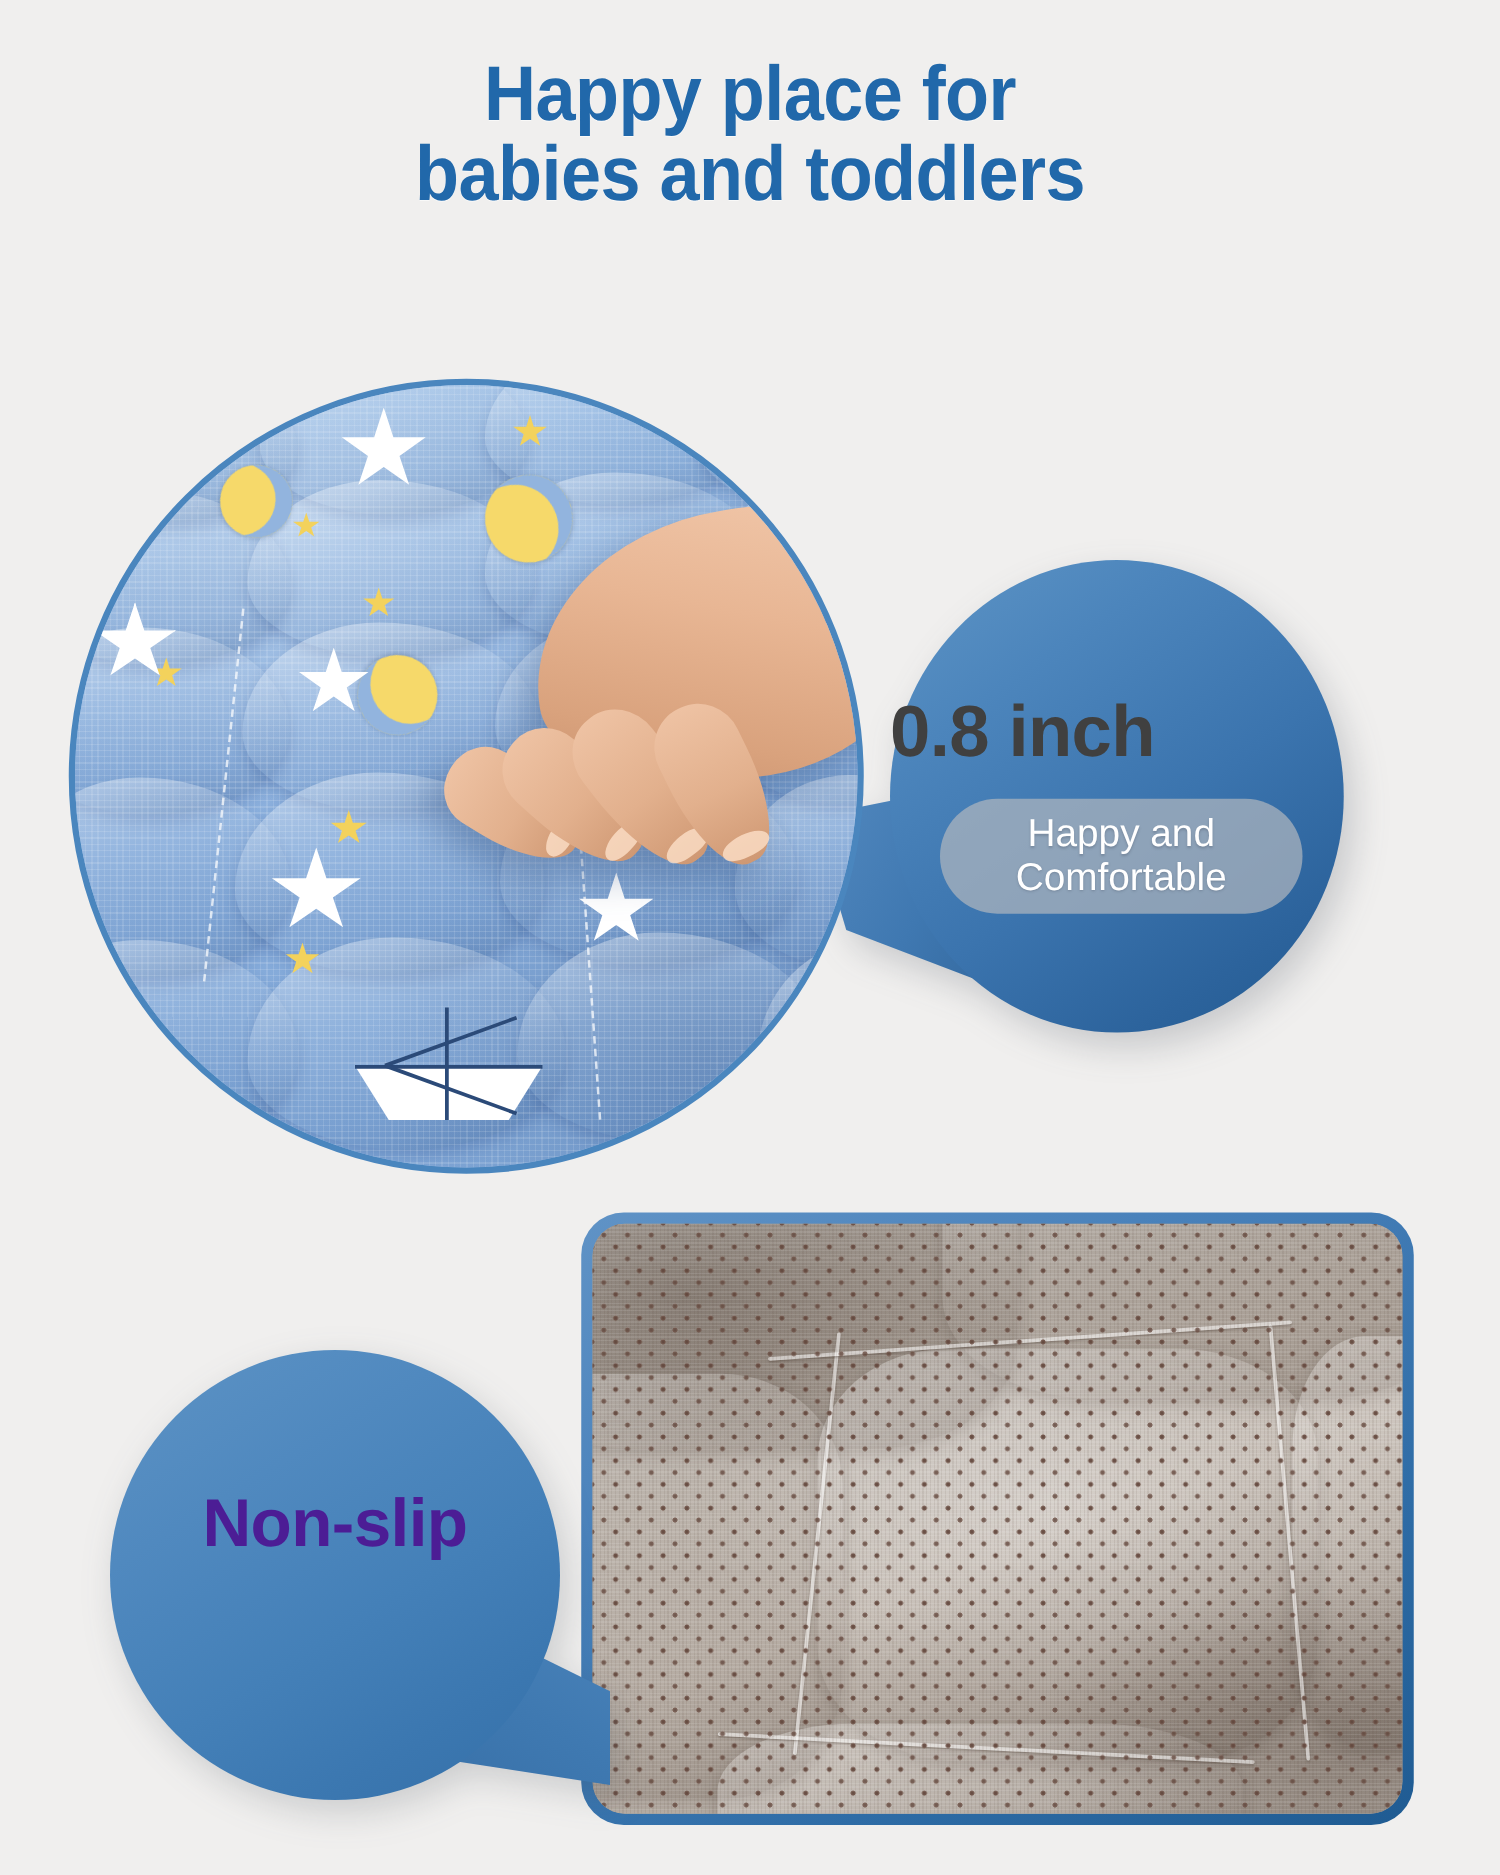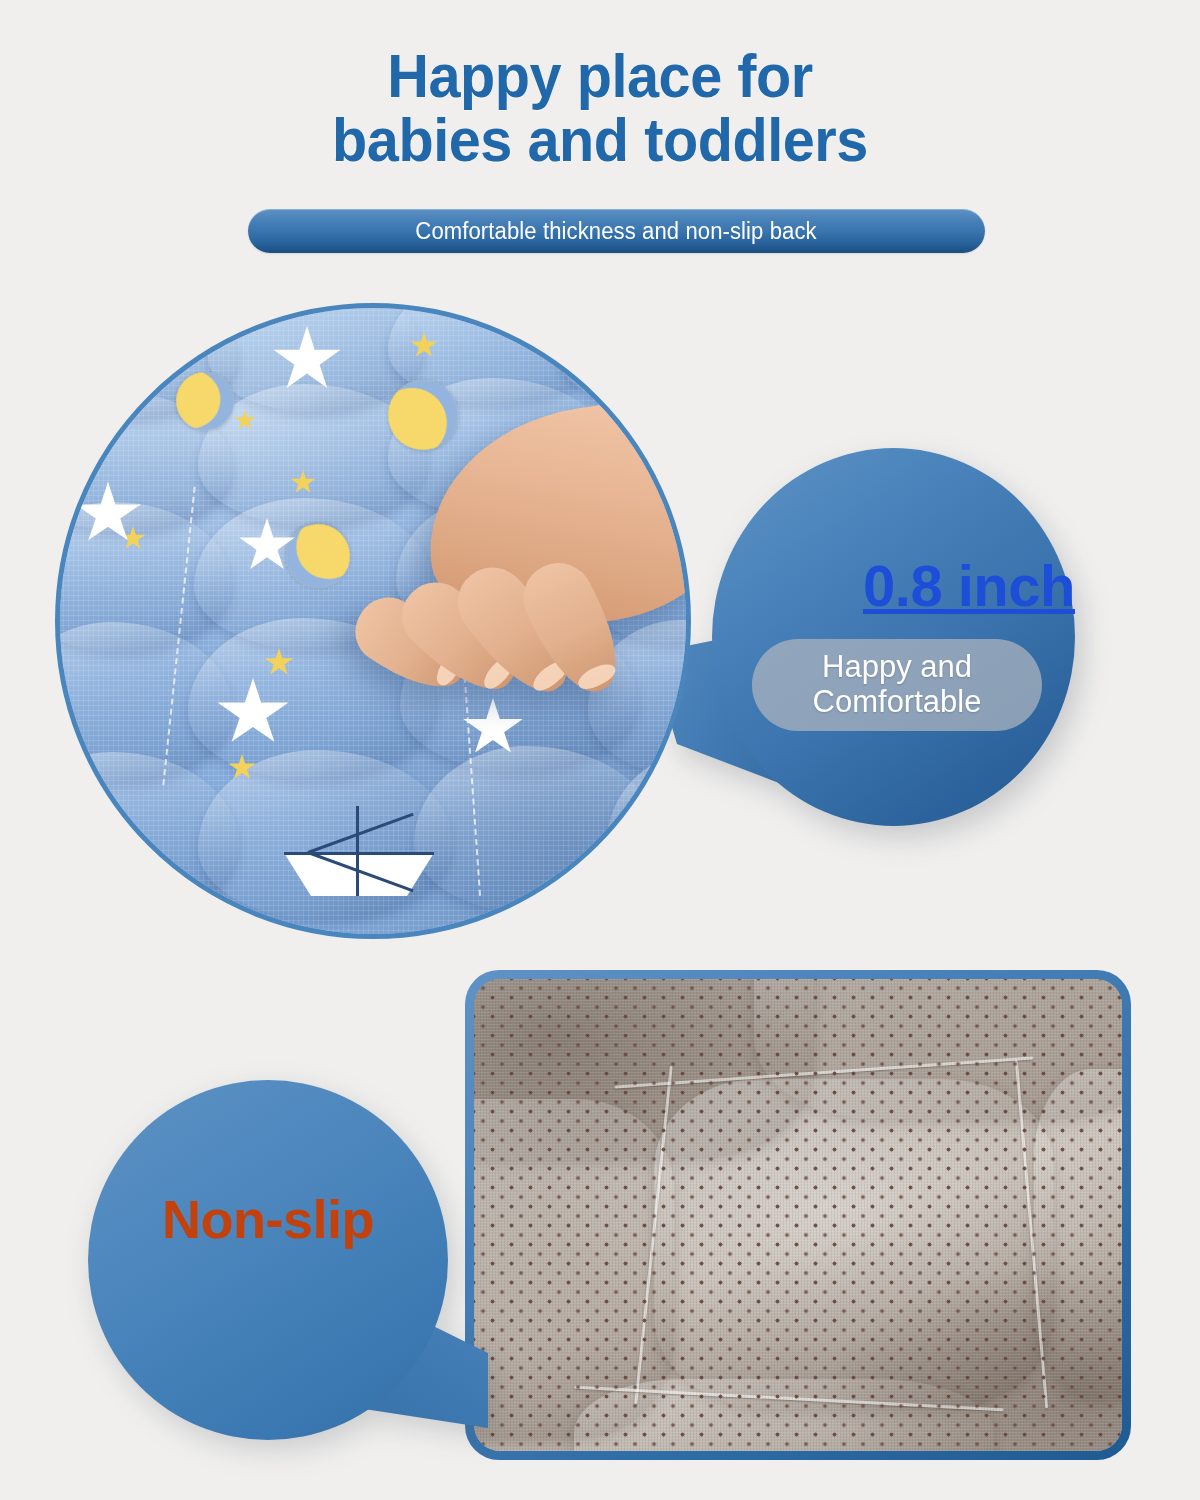--- a/index.html
+++ b/index.html
@@ -214,28 +214,27 @@
     width: 150px;
     height: 168px;
     background: linear-gradient(120deg, #5389BF 0%, #3F78B1 60%, #34699F 100%);
     clip-path: polygon(0% 18%, 100% 0%, 100% 100%, 18% 72%);
   }
   .bubble-inch .inch-label {
     position: absolute;
     left: 62px;
     top: 104px;
     width: 363px;
-    text-align: right;
-    color: #1d4ed8;
+    text-align: left;
+    color: #404040;
     font-size: 58px;
     font-weight: 700;
     letter-spacing: -0.5px;
     white-space: nowrap;
     z-index: 2;
-    text-decoration: underline;
   }
   .bubble-inch .soft-pill {
     position: absolute;
     left: 102px;
     top: 191px;
     width: 290px;
     height: 92px;
     border-radius: 46px;
     background: rgba(175,182,190,0.72);
     display: flex;
@@ -352,21 +351,21 @@
     height: 150px;
     background: linear-gradient(210deg, #4B84BB 0%, #3F79B1 55%, #3871A9 100%);
     clip-path: polygon(0% 0%, 100% 50%, 100% 100%, 10% 86%);
   }
   .bubble-nonslip .nonslip-title {
     position: absolute;
     left: 0;
     top: 108px;
     width: 360px;
     text-align: center;
-    color: #c2410c;
+    color: #4c1d95;
     font-size: 54px;
     font-weight: 700;
     letter-spacing: -0.5px;
     white-space: nowrap;
     z-index: 2;
   }
   .bubble-nonslip .nonslip-sub {
     position: absolute;
     left: -8px;
     top: 186px;
@@ -383,23 +382,20 @@
 </head>
 <body>
 
 <div class="stage">
 
   <h1 class="headline">
     <span class="line">Happy place for</span>
     <span class="line">babies and toddlers</span>
   </h1>
 
-  <div class="subtitle-pill">
-    <span class="subtitle-text">Comfortable thickness and non-slip back</span>
-  </div>
 
   <div class="photo-circle">
     <div class="pad-scene">
 
       <div class="puff" style="left:-30px; top:-18px;  width:210px; height:130px;"></div>
       <div class="puff" style="left:150px; top:-26px;  width:215px; height:132px;"></div>
       <div class="puff" style="left:330px; top:-30px;  width:215px; height:128px;"></div>
       <div class="puff" style="left:500px; top:-24px;  width:200px; height:126px;"></div>
 
       <div class="puff" style="left:-40px; top:86px;   width:215px; height:140px;"></div>

